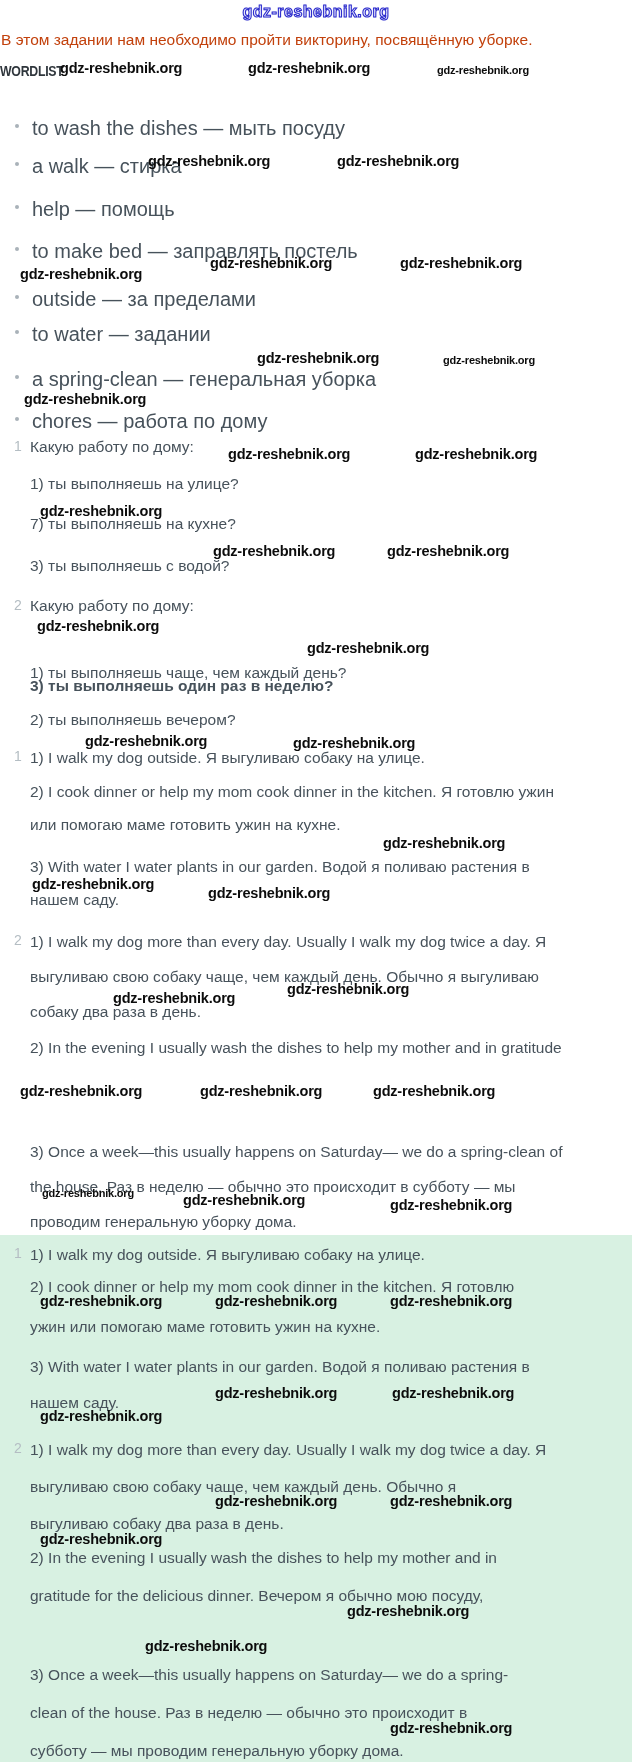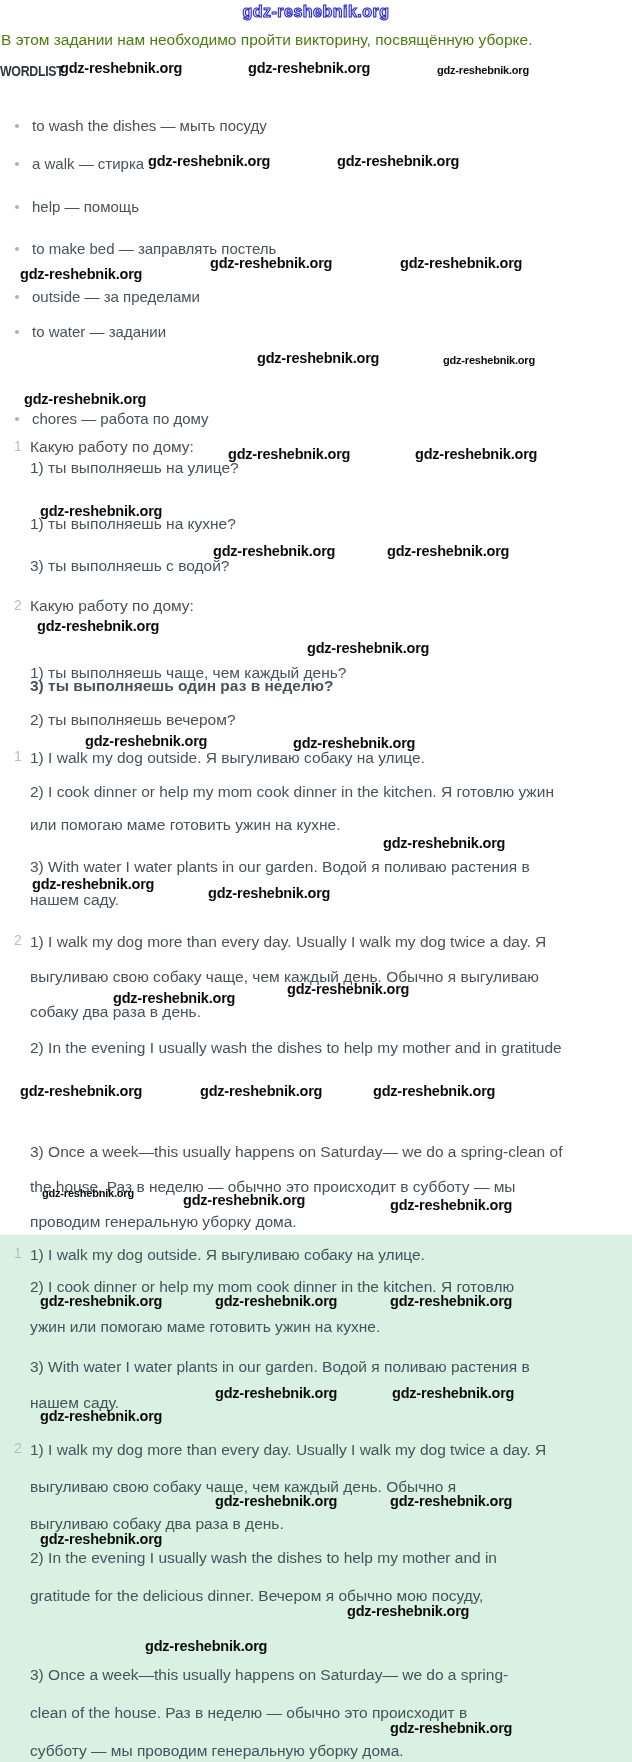--- a/index.html
+++ b/index.html
@@ -3,26 +3,26 @@
 <meta charset="utf-8">
 <style>
   html,body{margin:0;padding:0;background:#fff;}
   .page{
     position:relative;width:632px;height:1762px;overflow:hidden;background:#ffffff;
     font-family:"Liberation Sans", sans-serif;color:#47525b;
   }
   .abs{position:absolute;white-space:nowrap;}
   .tx{left:30px;font-size:15.5px;z-index:2;color:#47525b;}
   .marker{left:14px;font-size:14px;color:#b4bdc3;z-index:2;}
-  .intro{left:1px;top:31px;font-size:15.5px;color:#4d7c0f;z-index:2;}
+  .intro{left:1px;top:31px;font-size:15.5px;color:#c2410c;z-index:2;}
   .wl-title{
     left:0px;top:63px;font-size:14px;font-weight:bold;color:#2f363c;z-index:2;
     transform:scaleX(0.88);transform-origin:left center;letter-spacing:-0.3px;
   }
-  .wl-item{left:32px;font-size:15px;}
+  .wl-item{left:32px;font-size:20px;}
   .wl-item::before{
     content:"";position:absolute;left:-17px;top:7px;width:4px;height:4px;
     border-radius:50%;background:#a9b2b9;
   }
   .line{white-space:nowrap;}
   .green-bg{position:absolute;left:0;top:1235px;width:632px;height:527px;background:#d8f1e2;z-index:1;}
   .wm{
     position:absolute;white-space:nowrap;font-size:14.5px;font-weight:bold;color:#0c0c0c;
     z-index:5;letter-spacing:-0.2px;line-height:1.1;
   }
@@ -41,25 +41,26 @@
   <div class="wm-top">gdz-reshebnik.org</div>
   <div class="abs intro">В этом задании нам необходимо пройти викторину, посвящённую уборке.</div>
   <div class="abs wl-title">WORDLIST</div>
   <div class="green-bg"></div>
 <div class="abs tx wl-item" style="top: 117px;">to wash the dishes — мыть посуду</div>
     <div class="abs tx wl-item" style="top: 155px;">a walk — стирка</div>
     <div class="abs tx wl-item" style="top: 198px;">help — помощь</div>
     <div class="abs tx wl-item" style="top: 240px;">to make bed — заправлять постель</div>
     <div class="abs tx wl-item" style="top: 288px;">outside — за пределами</div>
     <div class="abs tx wl-item" style="top: 323px;">to water — задании</div>
+    <div class="abs tx wl-item" style="top: 368px;">a spring-clean — генеральная уборка</div>
     <div class="abs tx wl-item" style="top: 410px;">chores — работа по дому</div>
     <div class="abs marker" style="top: 438px;">1</div>
     <div class="abs tx" style="top: 438px;">Какую работу по дому:</div>
-    <div class="abs tx" style="top: 459px;">1) ты выполняешь на улице?</div>
-    <div class="abs tx" style="top: 515px;">1) ты выполняешь на кухне?</div>
+    <div class="abs tx" style="top: 475px;">1) ты выполняешь на улице?</div>
+    <div class="abs tx" style="top: 515px;">7) ты выполняешь на кухне?</div>
     <div class="abs tx" style="top: 557px;">3) ты выполняешь с водой?</div>
     <div class="abs marker" style="top: 597px;">2</div>
     <div class="abs tx" style="top: 597px;">Какую работу по дому:</div>
     <div class="abs tx" style="top: 664px;">1) ты выполняешь чаще, чем каждый день?</div>
     <div class="abs tx" style="top: 675px; margin-top: 36px;">2) ты выполняешь вечером?</div>
     <div class="abs tx" style="top: 677px; font-weight: bold;">3) ты выполняешь один раз в неделю?</div>
     <div class="abs marker" style="top: 748px;">1</div>
     <div class="abs tx" style="top: 748px;">
       <div class="line" style="height: 33px; line-height: 1.25;">1) I walk my dog outside. Я выгуливаю собаку на улице.</div>
     </div>

